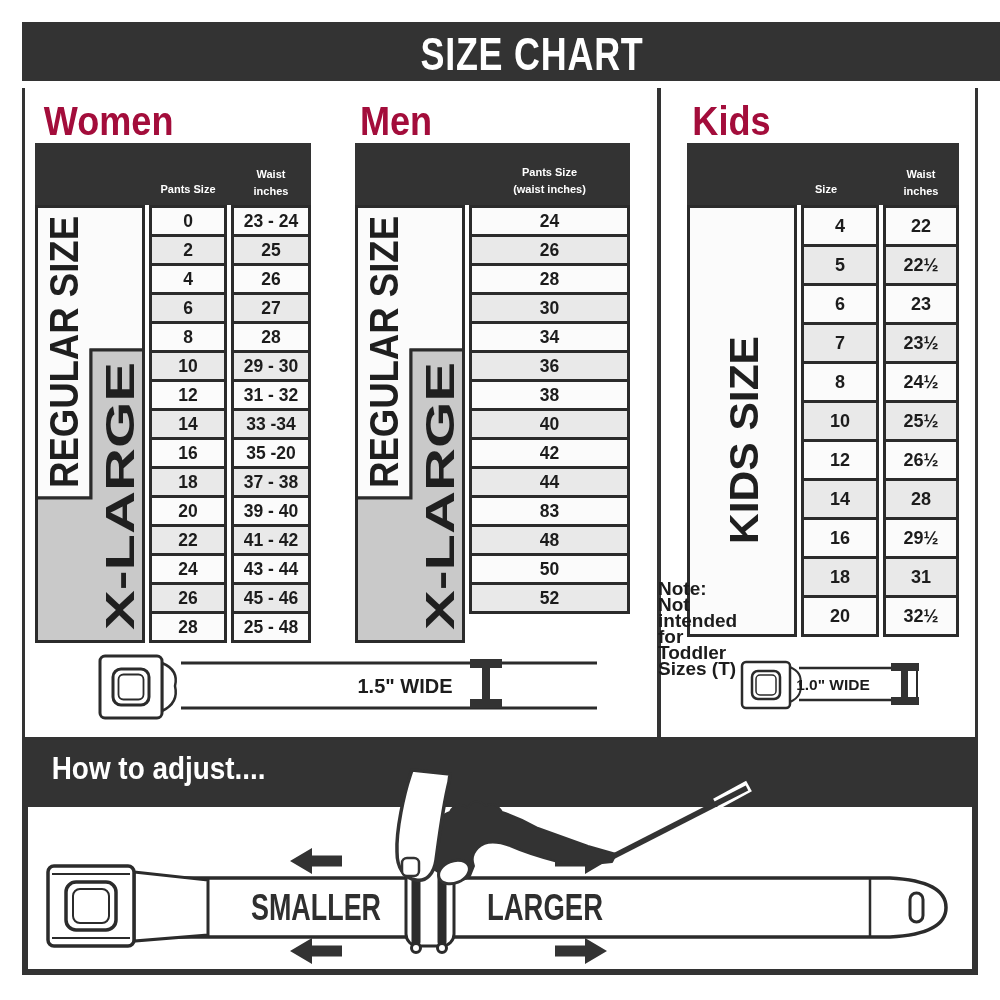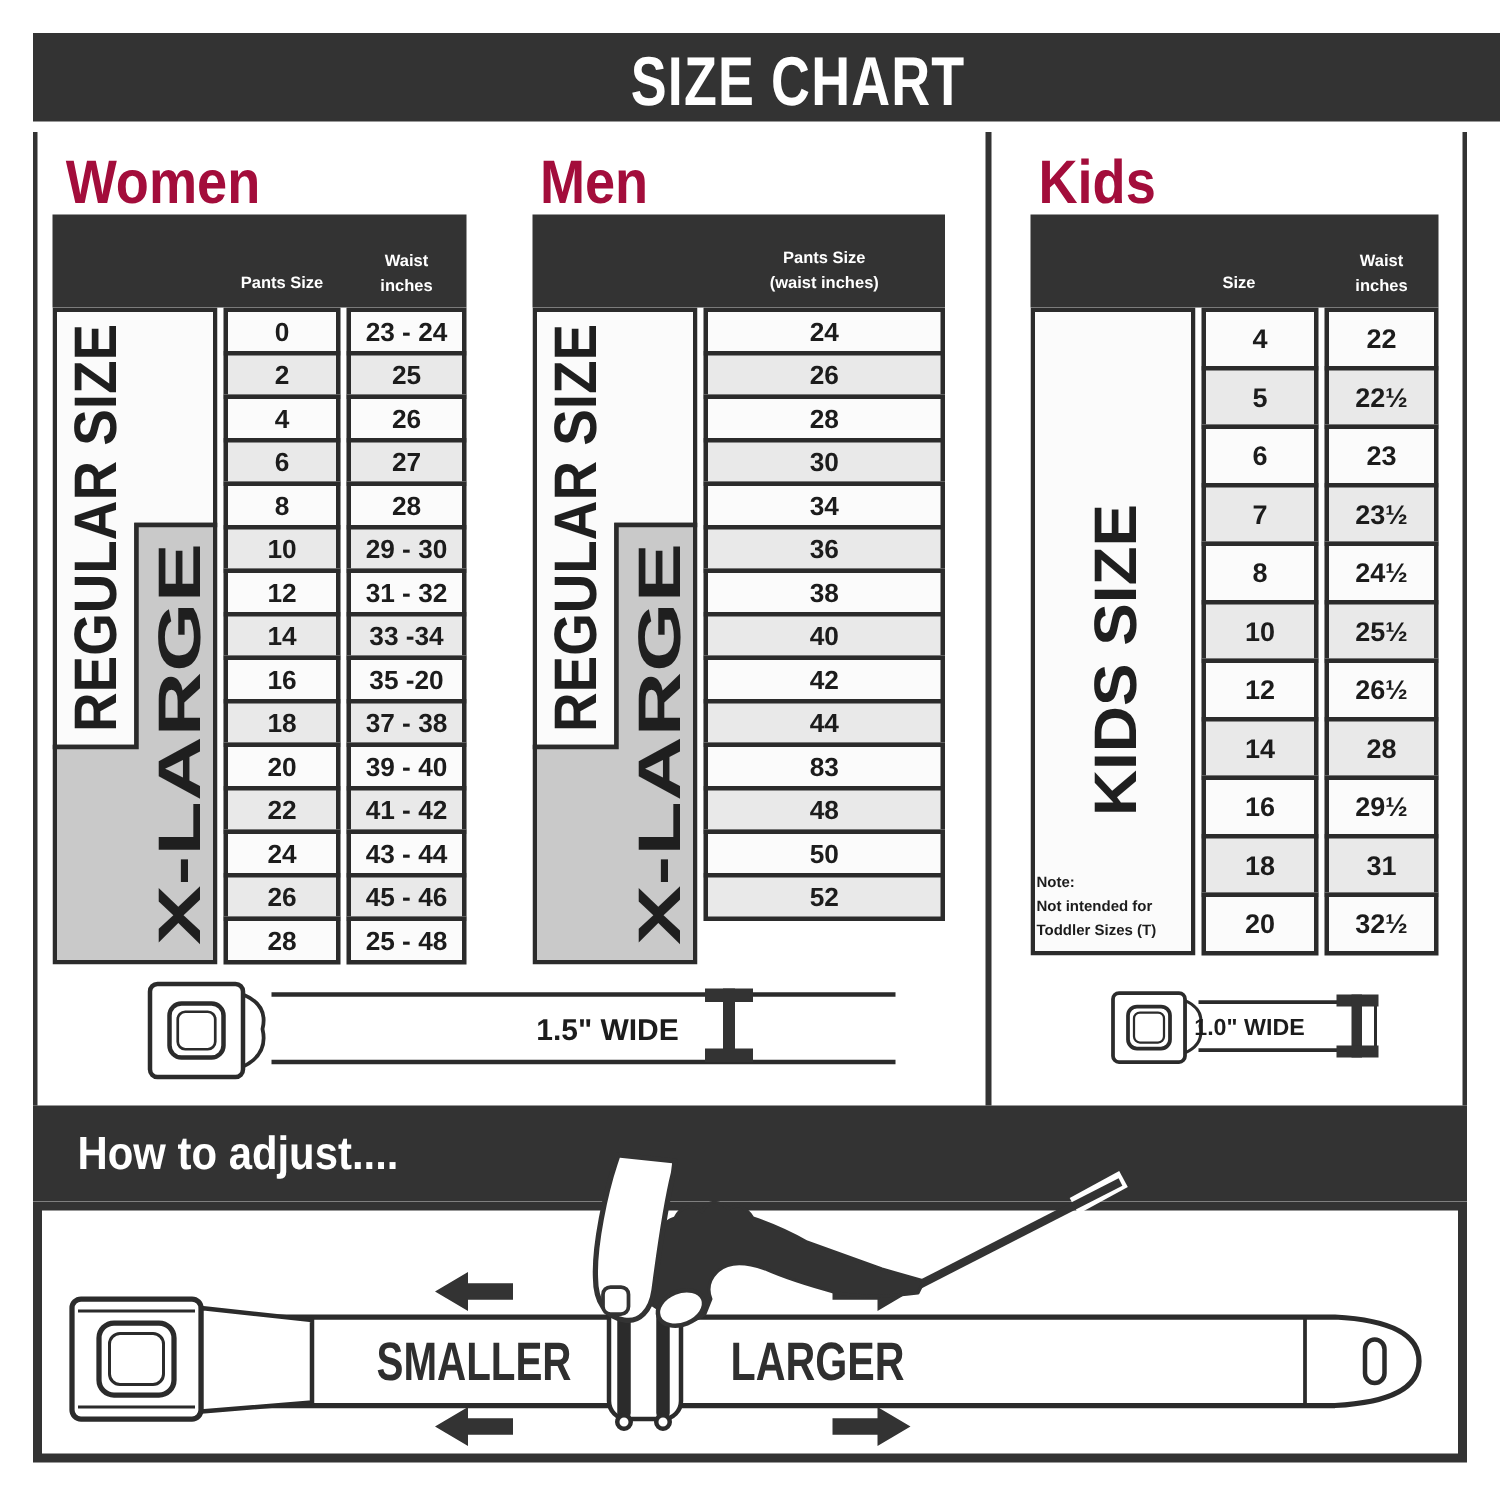--- a/index.html
+++ b/index.html
@@ -40,21 +40,21 @@
   .cell { box-sizing:border-box; border:3px solid var(--border,#2b2b2b);
           display:flex; align-items:center; justify-content:center;
           font-weight:bold; font-size:17.5px; color:#1c1c1c; background:var(--row_bg,#fbfbfb); }
   .trow:nth-of-type(even) .cell { background:var(--row_alt,#e9e9e9); }
   .w-size { width:78px; height:32px; }  .w-waist { width:80px; height:32px; }
   .m-size { width:161px; height:32px; }
   .k-size { width:78px; height:42px; font-size:18px; } .k-waist { width:76px; height:42px; font-size:18px; }
 
   .strip { position:absolute; left:0; top:62px; }
   text.rot { font-weight:bold; fill:#1f1f1f; font-family:"Liberation Sans",sans-serif; }
-  .note { position:absolute; left:691px; top:581px; width:102px; font-size:10px;
+  .note { position:absolute; left:658px; top:581px; width:102px; font-size:19px;
           line-height:16px; font-weight:bold; color:#1c1c1c; }
 
   
   .s-out  { fill:#fff; stroke:var(--border,#2b2b2b); }
   .s-line { fill:none; stroke:var(--border,#2b2b2b); }
   .s-dark { fill:var(--dark,#333); stroke:none; }
   text.belt-label { font-weight:bold; fill:#1c1c1c; font-family:"Liberation Sans",sans-serif; }
 
   
   .adjust-band { left:22px; top:737px; width:956px; height:64px; background:var(--dark,#333);

